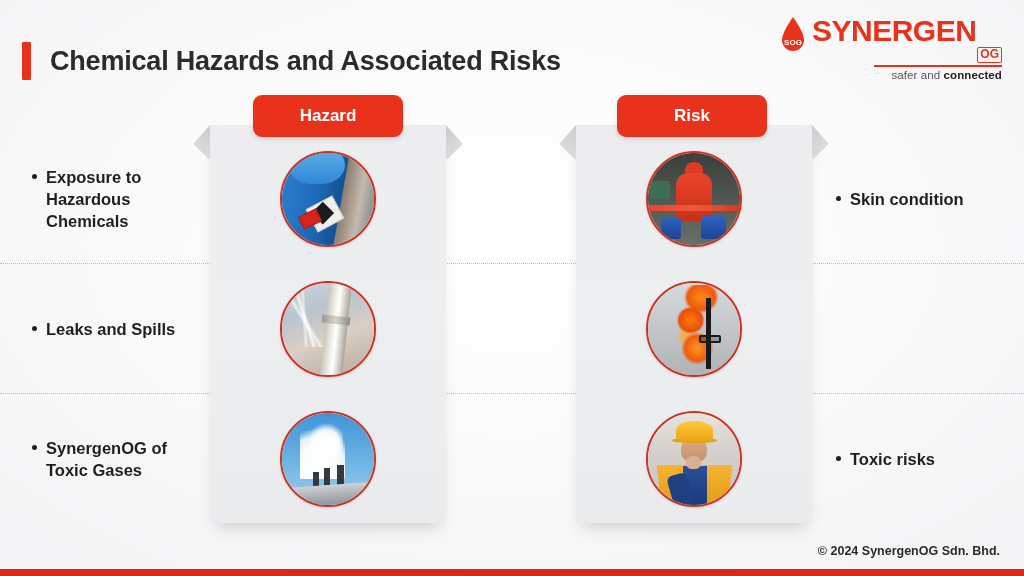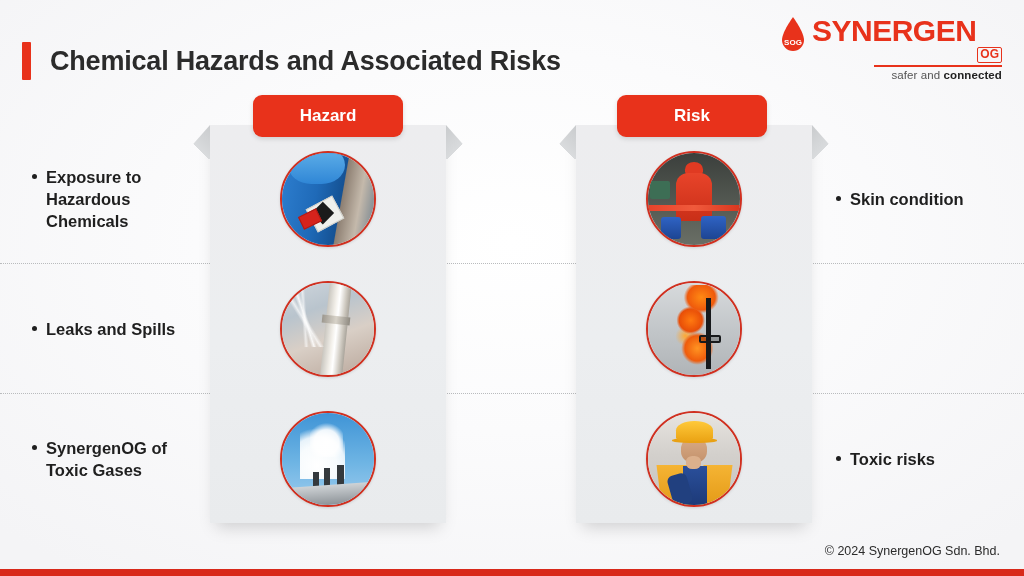--- a/index.html
+++ b/index.html
@@ -269,21 +269,21 @@
     background:#21407f; transform:rotate(-16deg); border-radius:6px;
   }
   .art-worker-yellow .hand{
     position:absolute; left:41%; top:47%; width:17%; height:14%;
     background:#dcb08c; border-radius:40%;
   }
 
   
   .footer {
     position:absolute; right:24px; bottom:18px;
-    font-size:12.5px; font-weight:normal; color:#2b2b2b;margin-left:16px;
+    font-size:12.5px; font-weight:bold; color:#2b2b2b;margin-left:16px;
   }
   .bottom-bar {
     position:absolute; left:0; bottom:0; width:1024px; height:7px;
     background:#d8291a;
   }
 </style>
 </head>
 <body>
 
 <div class="slide">

